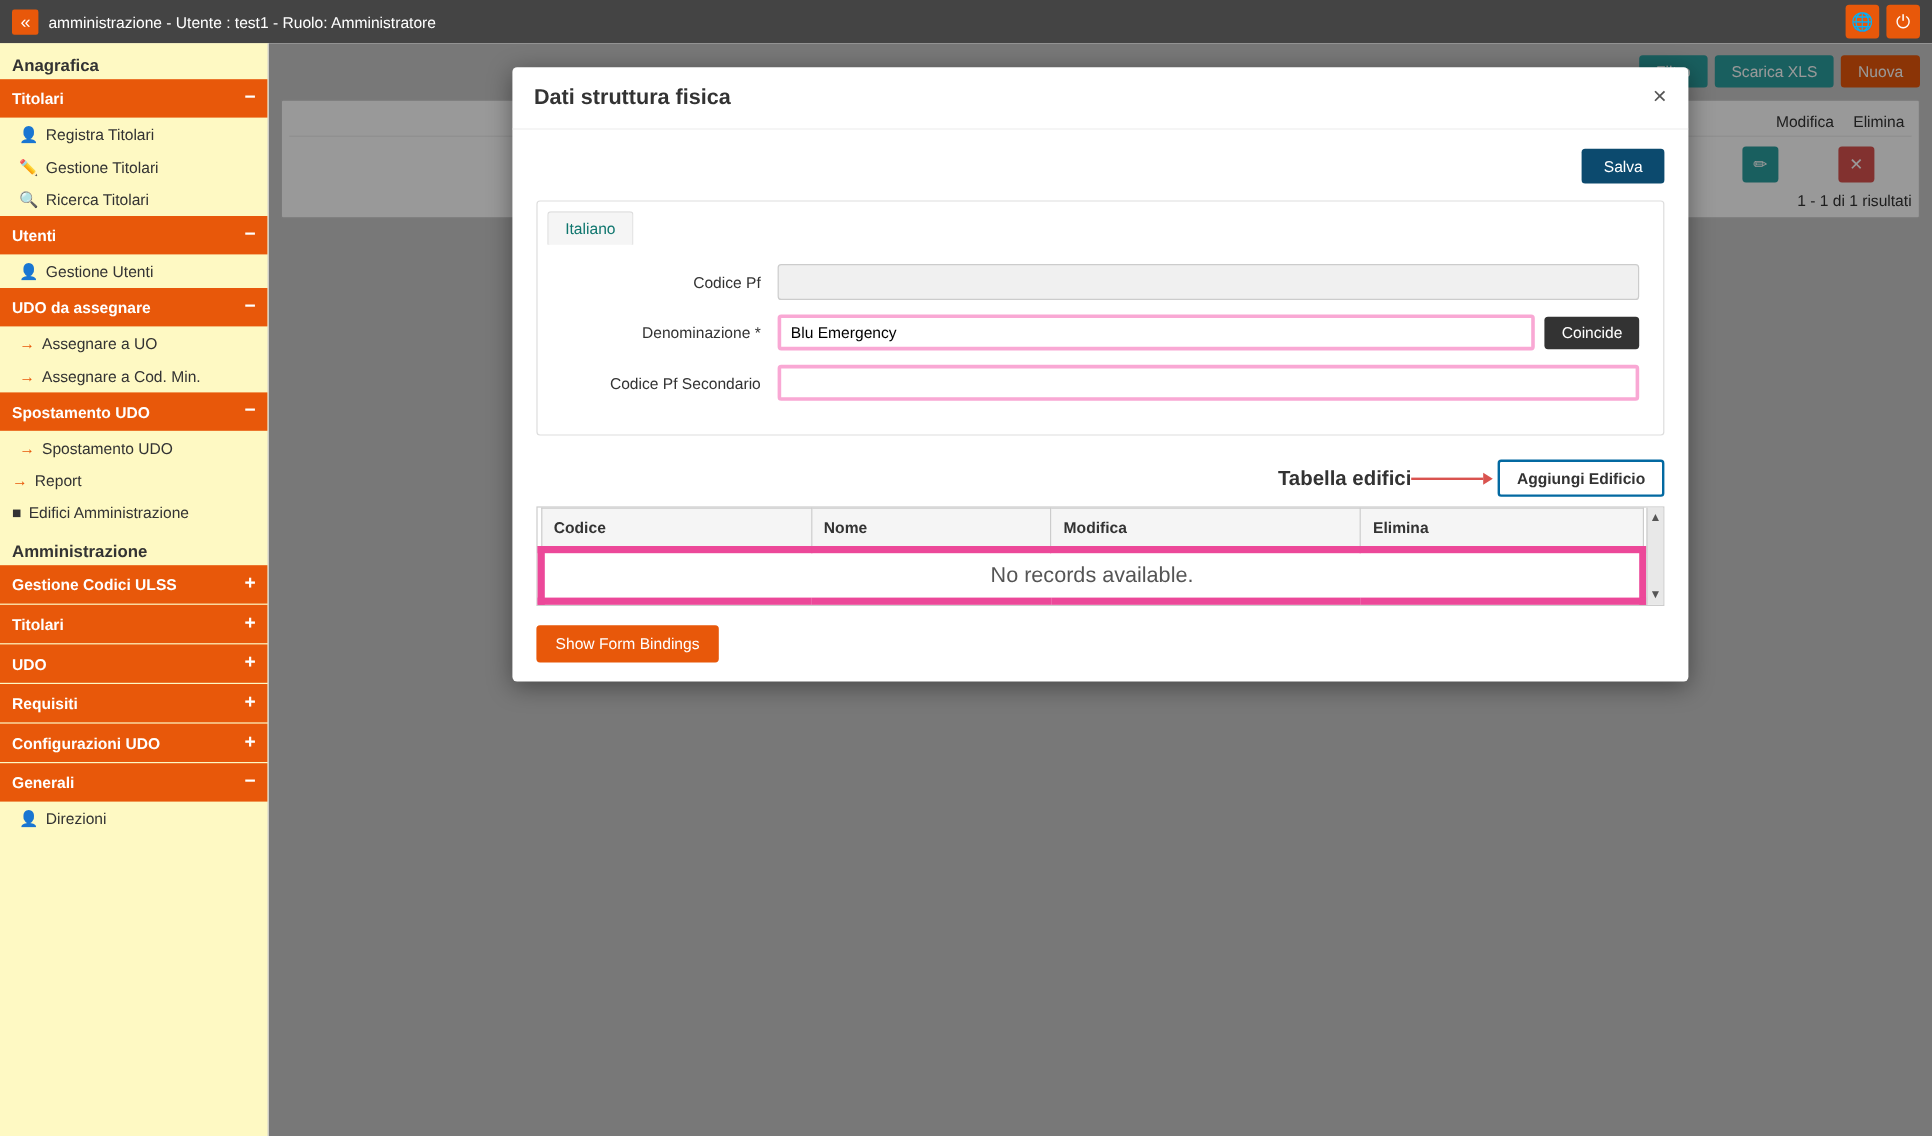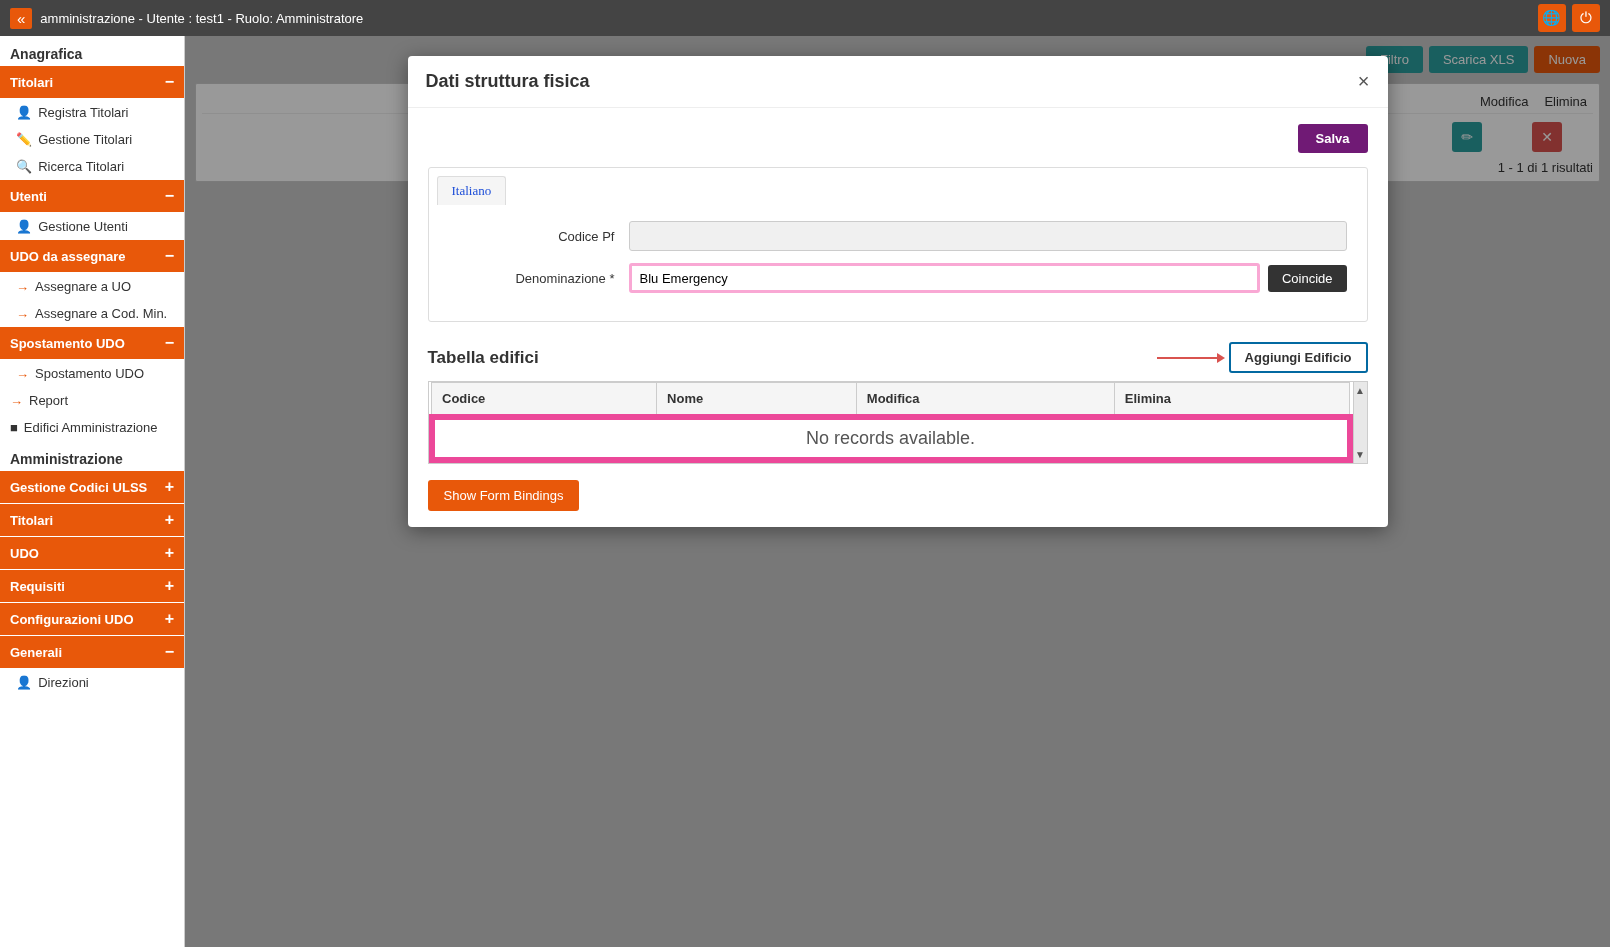--- a/index.html
+++ b/index.html
@@ -36,22 +36,22 @@
       cursor: pointer;
       font-size: 15px;
       display: flex; align-items: center; justify-content: center;
     }
 
     
     .layout { display: flex; height: calc(947px - 36px); }
 
     
     .sidebar {
-      width: 185px;
-      background: #ffffff;
+      width: 224px;
+      background: #fef9c3;
       overflow-y: auto;
       flex-shrink: 0;
       border-right: 1px solid #ccc;
     }
     .sidebar-section-title {
       font-size: 14px;
       font-weight: bold;
       color: #333;
       padding: 10px 10px 4px 10px;
     }
@@ -208,47 +208,45 @@
       flex: 1;
     }
 
     
     .modal-save-row {
       display: flex;
       justify-content: flex-end;
       margin-bottom: 14px;
     }
     .btn-save {
-      background: #701a75;
+      background: #0c4a6e;
       color: #fff;
       border: none;
       padding: 7px 18px;
       border-radius: 3px;
       cursor: pointer;
       font-size: 13px;
-      font-weight: bold;
     }
 
     
     .form-panel {
       border: 1px solid #ddd;
       border-radius: 3px;
       margin-bottom: 20px;
     }
     .form-tab {
       display: inline-block;
       padding: 6px 14px;
       border: 1px solid #ddd;
       border-bottom: none;
       background: #f5f5f5;
       font-size: 13px;
-      color: #1d4ed8;
+      color: #0f766e;
       margin: 8px 0 0 8px;
       border-radius: 3px 3px 0 0;
-      font-family: Liberation Serif, serif;
     }
     .form-content {
       padding: 16px 20px;
     }
     .form-row {
       display: flex;
       align-items: center;
       margin-bottom: 12px;
     }
     .form-label {
@@ -310,21 +308,21 @@
       border: none;
       padding: 6px 14px;
       border-radius: 3px;
       cursor: pointer;
       font-size: 13px;
     }
 
     
     .table-section-header {
       display: flex;
-      justify-content: space-between;
+      justify-content: flex-end;
       align-items: center;
       margin-bottom: 8px;
     }
     .table-section-title {
       font-size: 17px;
       font-weight: bold;
       color: #333;
     }
     .btn-aggiungi {
       background: #fff;
@@ -556,20 +554,24 @@
                 <input class="form-input" type="text" value="" style="">
               </div>
 
               <div class="form-row">
                 <label class="form-label">Denominazione *</label>
                 <input class="form-input-white" type="text" value="Blu Emergency" style="">
                 <button class="coincide-btn" style="margin-left:8px;background:#333;color:#fff;border:none;padding:6px 14px;border-radius:3px;cursor:pointer;font-size:13px;">Coincide</button>
               </div>
 
 
+              <div class="form-row">
+                <label class="form-label">Codice Pf Secondario</label>
+                <input class="form-input-white" type="text" value="" style="">
+              </div>
 
             </div>
           </div>
 
           
           <div class="table-section-header">
             <span class="table-section-title">Tabella edifici</span>
             <div style="position:relative; display:flex; align-items:center;">
               <div style="display:flex; align-items:center; margin-right:4px;">
                 <div style="width:60px;height:2px;background:#d9534f;"></div>

